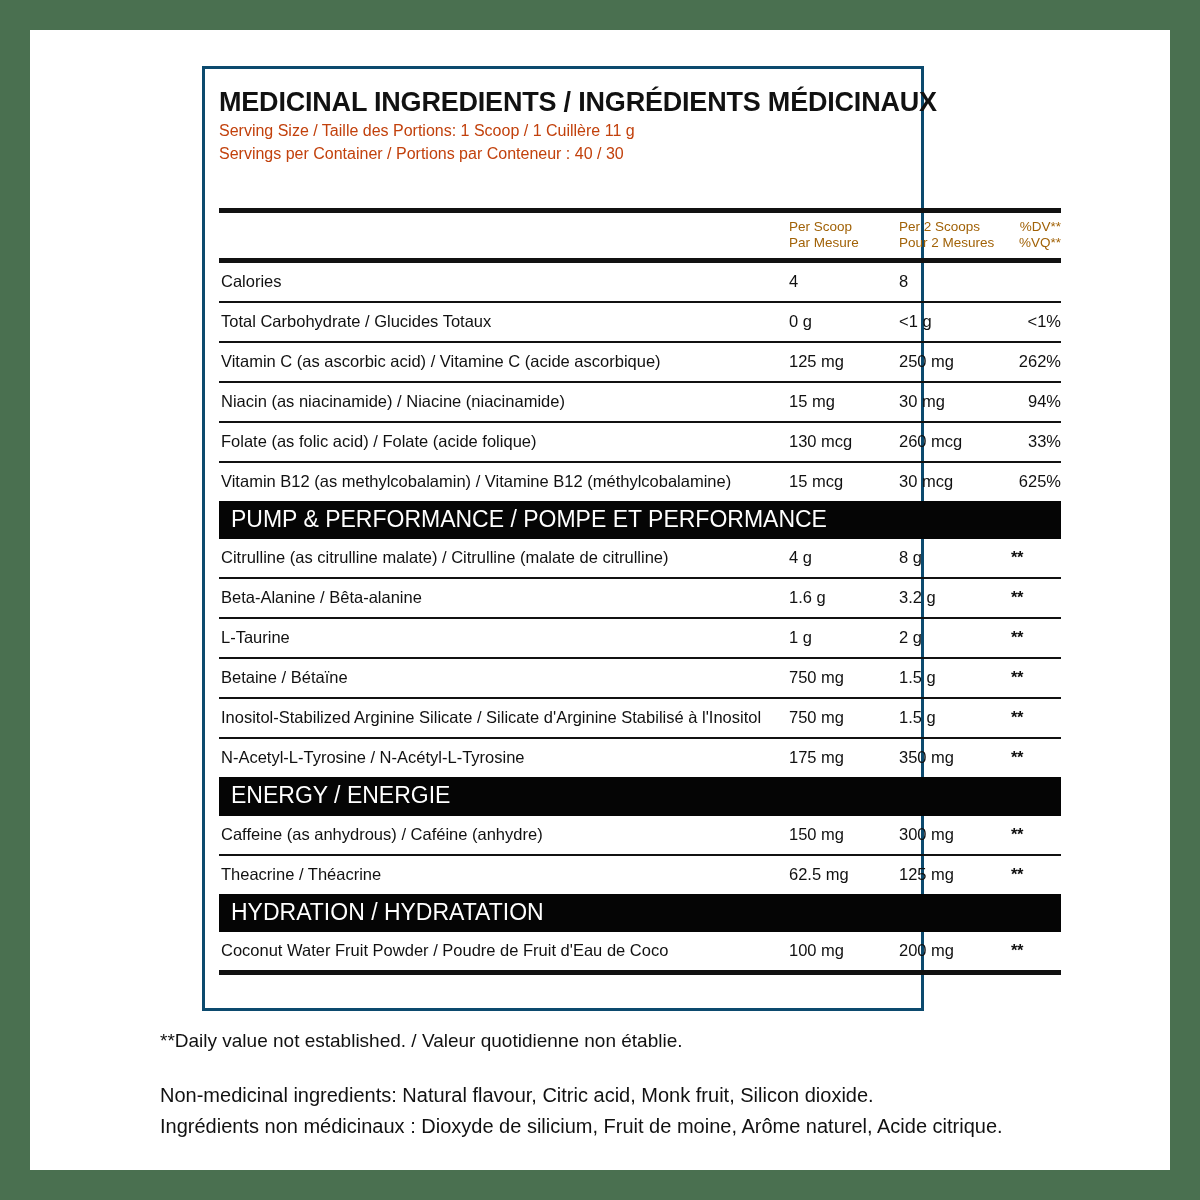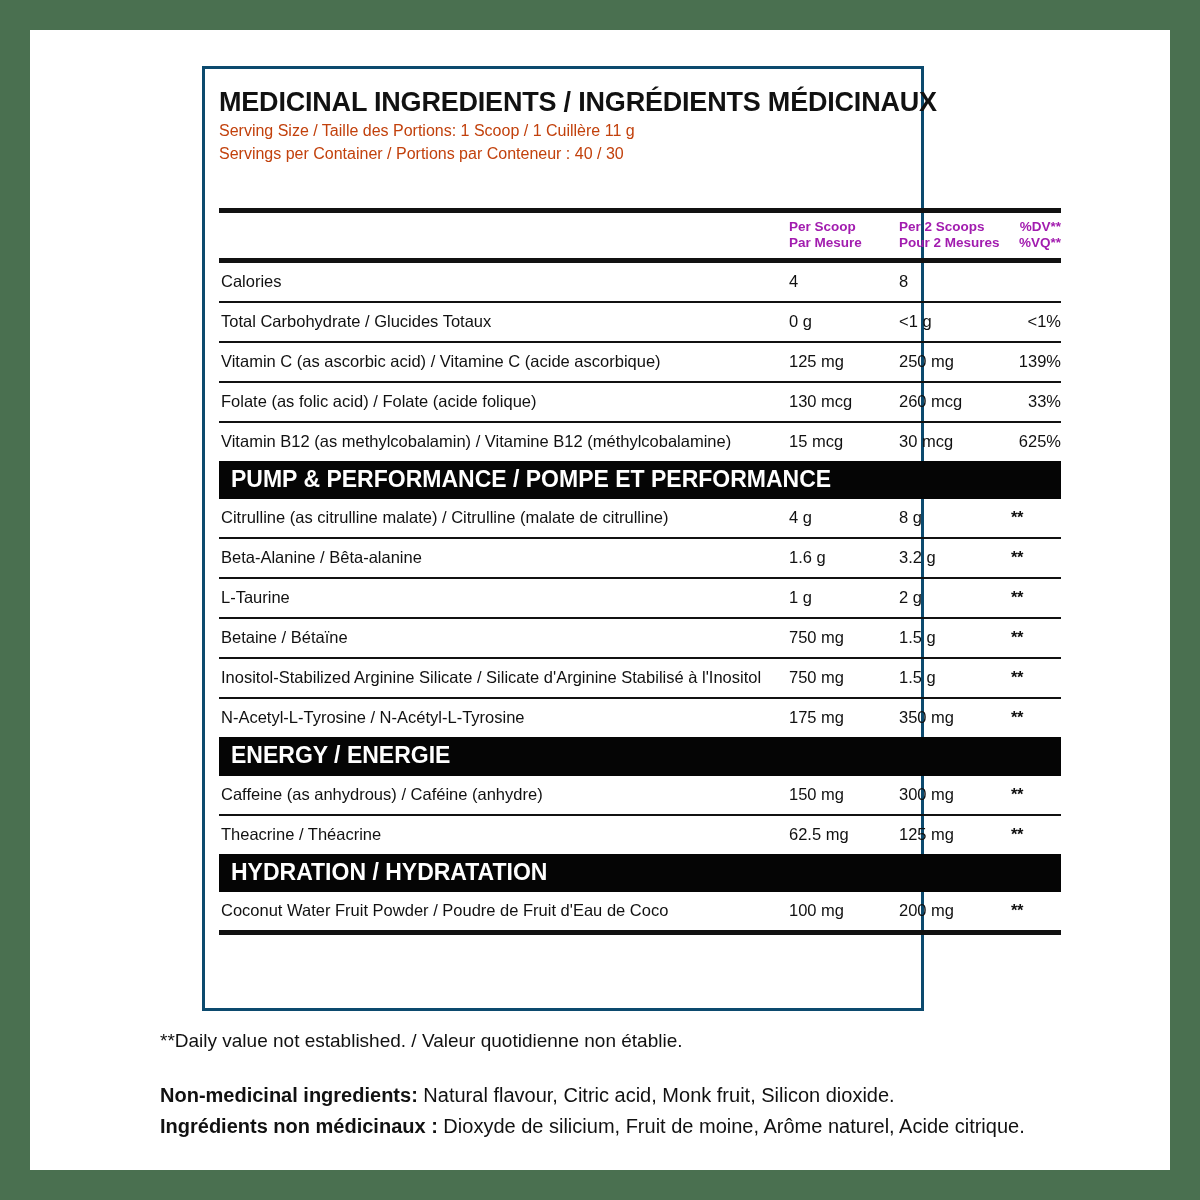--- a/index.html
+++ b/index.html
@@ -72,22 +72,22 @@
   col.c-name  { width: 570px; }
   col.c-v1    { width: 110px; }
   col.c-v2    { width: 112px; }
   col.c-v3    { width: 50px;  }
 
   tr.rule-top td {
     border-top: 5px solid #111111;
   }
   tr.hdr td {
     font-size: 13.5px;
-    font-weight: bold;
-    color: #a21caf;
+    font-weight: normal;
+    color: #a16207;
     line-height: 1.18;
     padding: 6px 0 7px 0;
   }
   tr.hdr td.v3 { text-align: right; }
 
   tr.thick td {
     border-top: 5px solid #111111;
   }
   tr.thin td {
     border-top: 2px solid #111111;
@@ -102,21 +102,21 @@
   tr.row td.v3    { text-align: right; }
   tr.row td.stars { text-align: left; font-weight: bold; letter-spacing: -0.5px; }
 
   tr.band td {
     background: #050505;
     padding: 0;
   }
   .band-label {
     color: #ffffff;
     font-size: 23px;
-    font-weight: bold;
+    font-weight: normal;
     padding: 5px 0 7px 12px;
     line-height: 1.15;
     white-space: nowrap;
   }
   tr.tail td { border-top: 5px solid #111111; }
 
   
   .footer {
     position: absolute;
     left: 130px;
@@ -128,21 +128,21 @@
     color: #111111;
     white-space: nowrap;
   }
   .nonmed {
     margin-top: 28px;
     font-size: 20px;
     color: #111111;
     line-height: 1.55;
     white-space: nowrap;
   }
-  .nonmed b { font-weight: bold; }
+  .nonmed b { font-weight: normal; }
 </style>
 </head>
 <body>
 
 <div class="page">
 
   <div class="panel">
     <div class="panel-inner">
       <div class="title">MEDICINAL INGREDIENTS / INGRÉDIENTS MÉDICINAUX</div>
       <div class="subline">Serving Size / Taille des Portions: 1 Scoop / 1 Cuillère 11 g</div>
@@ -173,21 +173,27 @@
             <tr class="row thin">
               <td class="name">Total Carbohydrate / Glucides Totaux</td>
               <td class="v1">0 g</td>
               <td class="v2">&lt;1 g</td>
               <td class="v3">&lt;1%</td>
             </tr>
             <tr class="row thin">
               <td class="name">Vitamin C (as ascorbic acid) / Vitamine C (acide ascorbique)</td>
               <td class="v1">125 mg</td>
               <td class="v2">250 mg</td>
-              <td class="v3">139%</td>
+              <td class="v3">262%</td>
+            </tr>
+            <tr class="row thin">
+              <td class="name">Niacin (as niacinamide) / Niacine (niacinamide)</td>
+              <td class="v1">15 mg</td>
+              <td class="v2">30 mg</td>
+              <td class="v3">94%</td>
             </tr>
             <tr class="row thin">
               <td class="name">Folate (as folic acid) / Folate (acide folique)</td>
               <td class="v1">130 mcg</td>
               <td class="v2">260 mcg</td>
               <td class="v3">33%</td>
             </tr>
             <tr class="row thin">
               <td class="name">Vitamin B12 (as methylcobalamin) / Vitamine B12 (méthylcobalamine)</td>
               <td class="v1">15 mcg</td>

